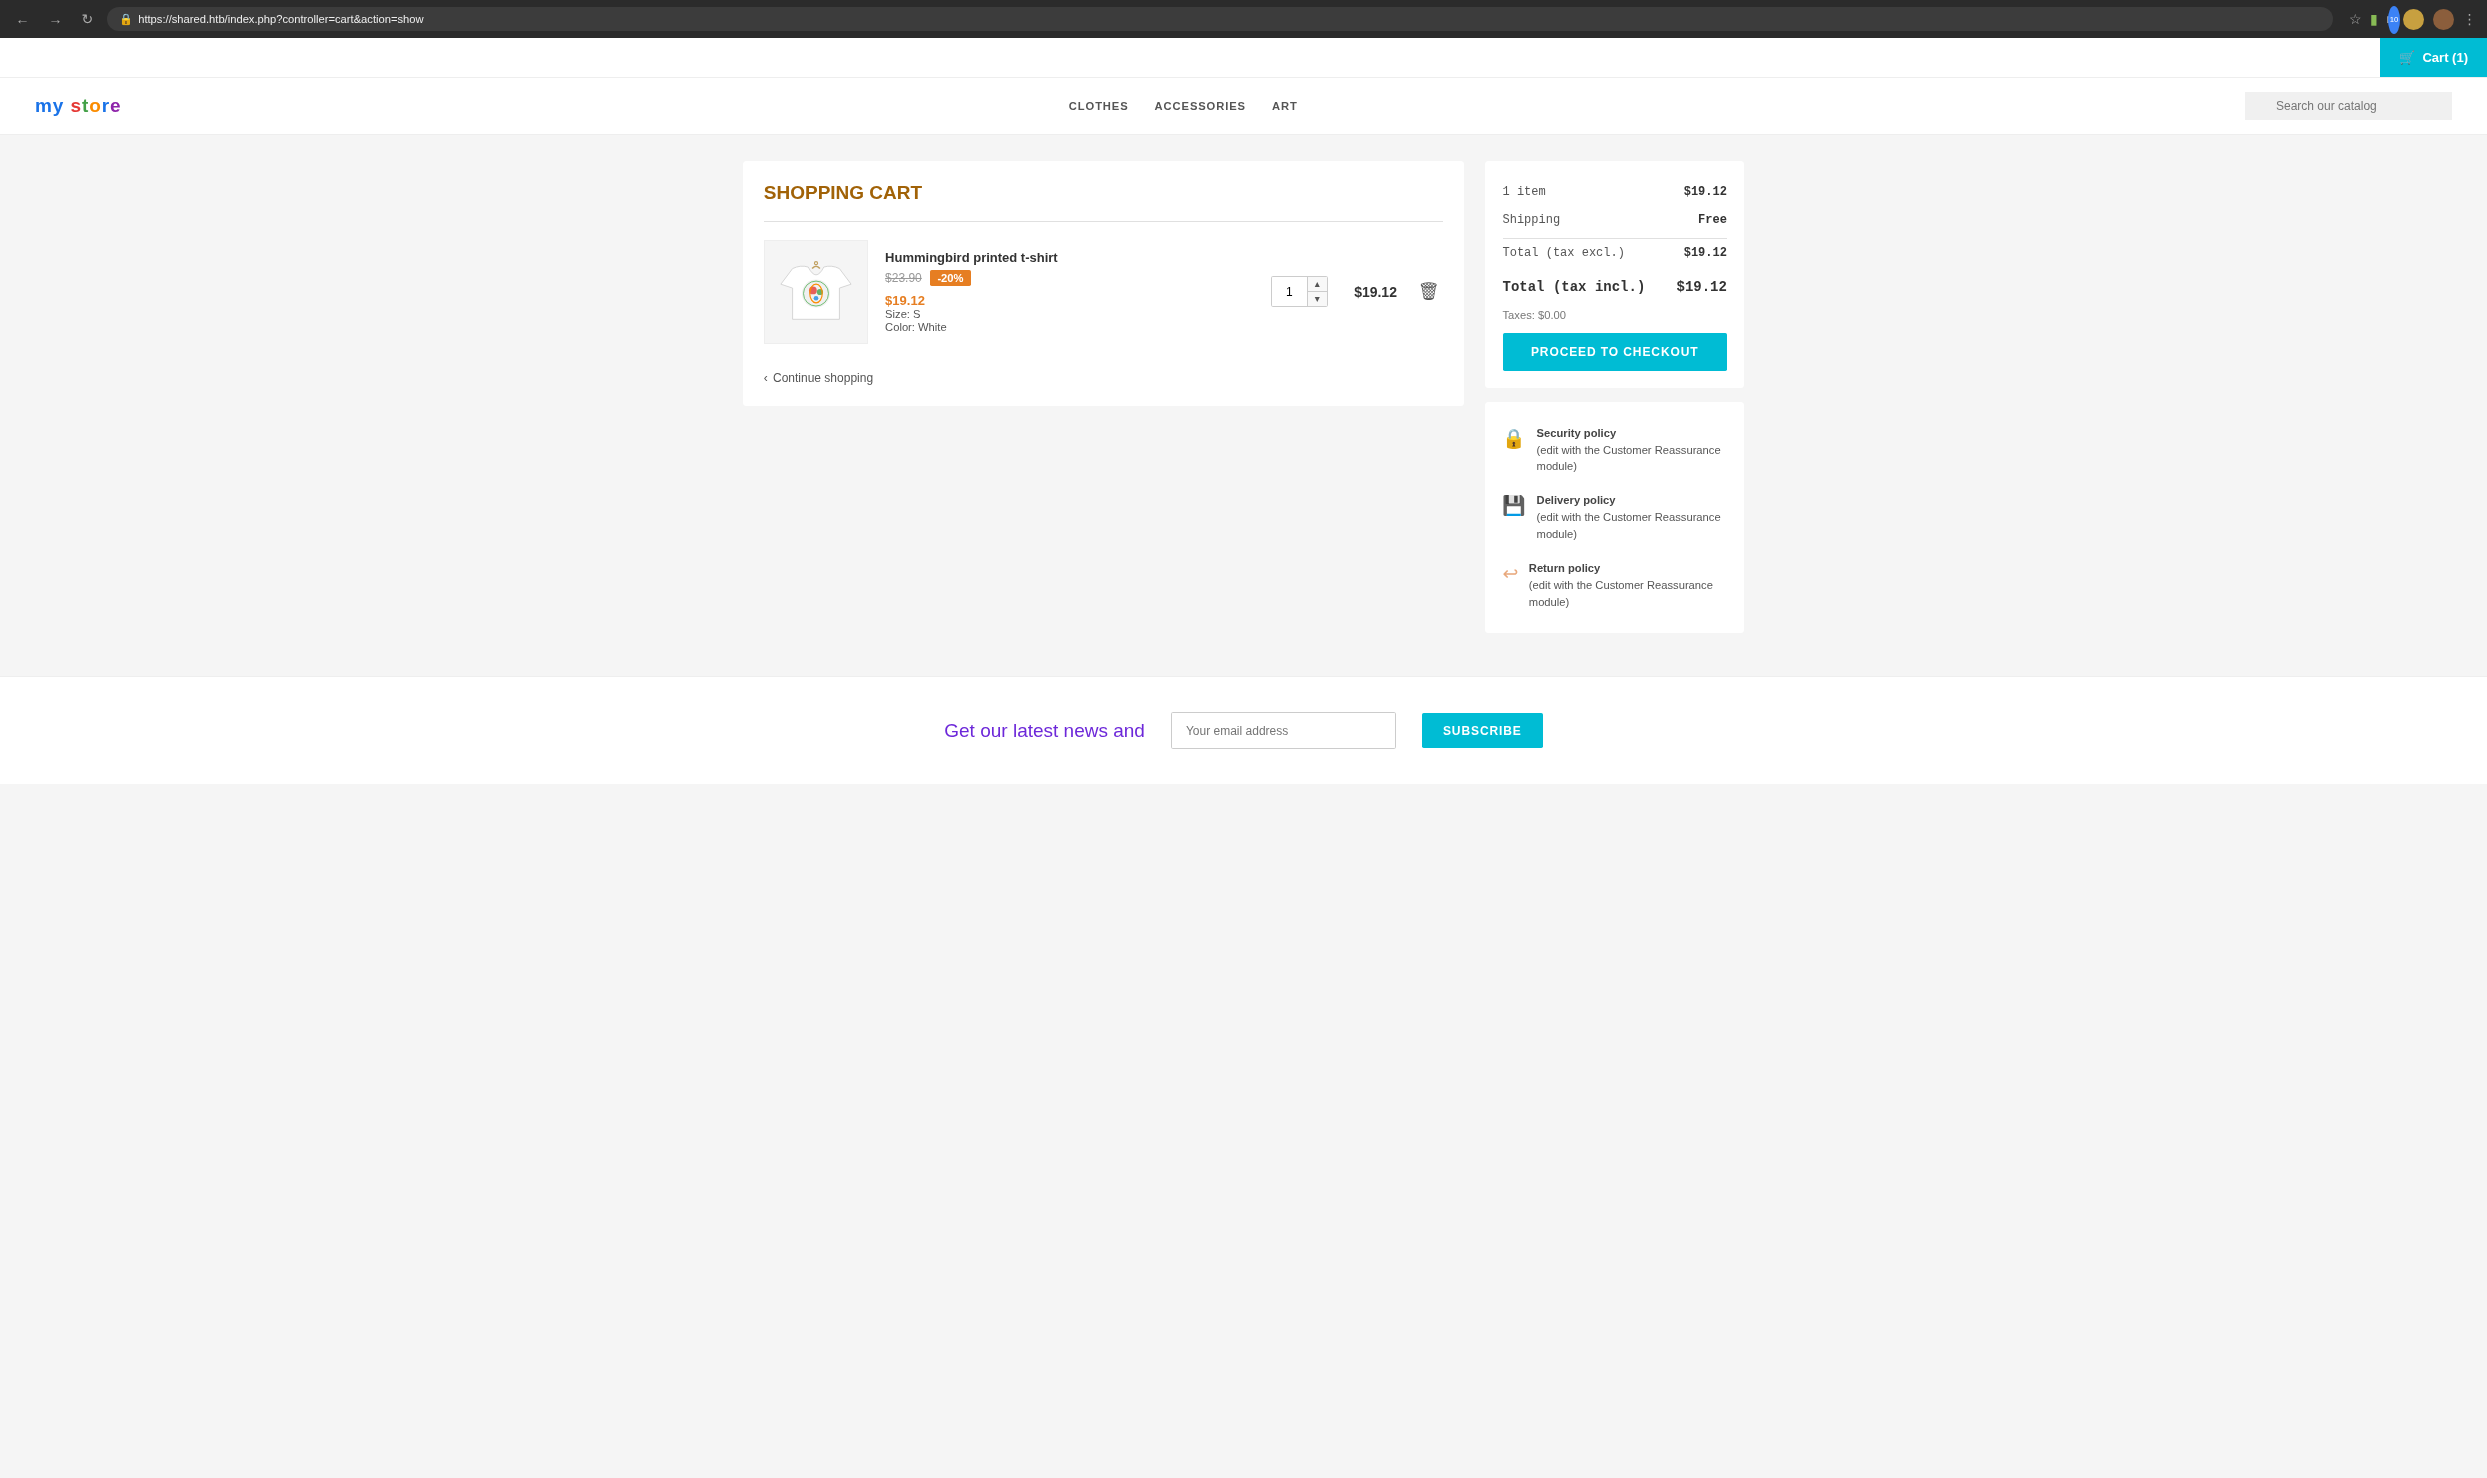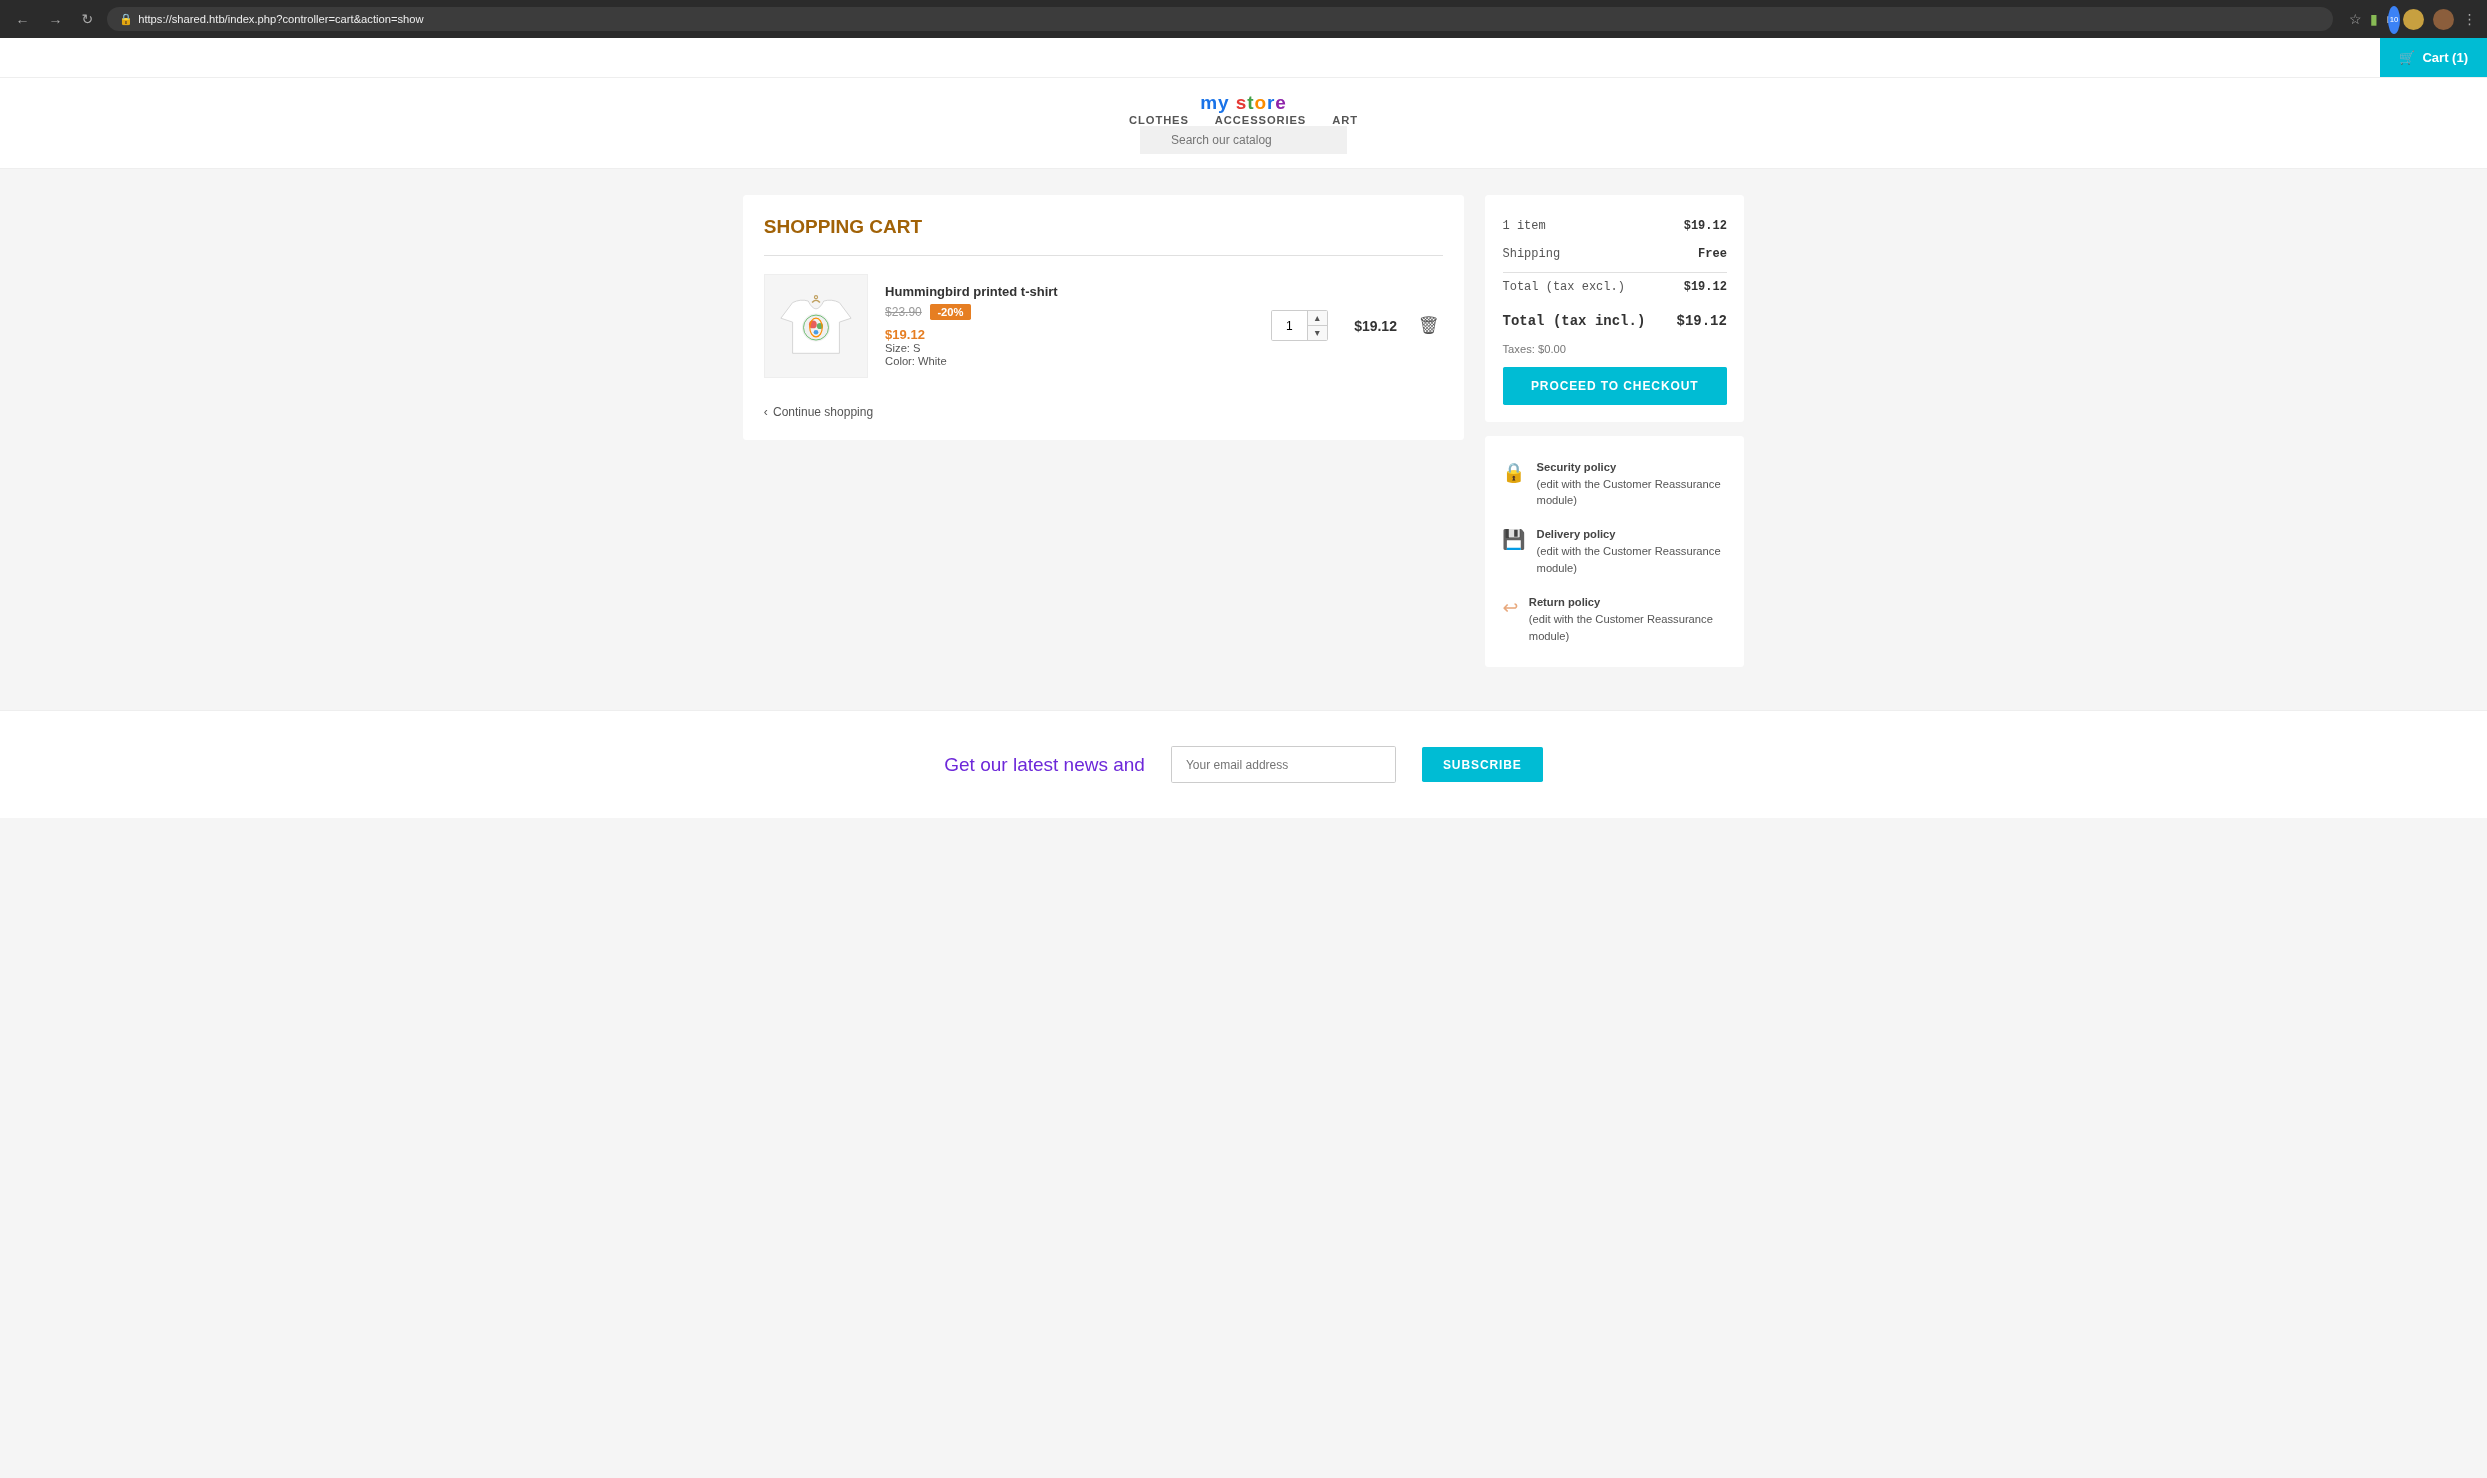--- a/index.html
+++ b/index.html
@@ -64,21 +64,20 @@
     }
 
     
     .header {
       background: white;
       padding: 14px 35px;
       display: flex;
       align-items: center;
       justify-content: space-between;
       border-bottom: 0.9px solid #eee;
-      flex-direction: column;
     }
     .logo {
       font-size: 19px;
       font-weight: bold;
       letter-spacing: 0.9px;
     }
     .logo span.my { color: #1a73e8; }
     .logo span.store-s { color: #e53935; }
     .logo span.store-t { color: #43a047; }
     .logo span.store-o { color: #fb8c00; }

